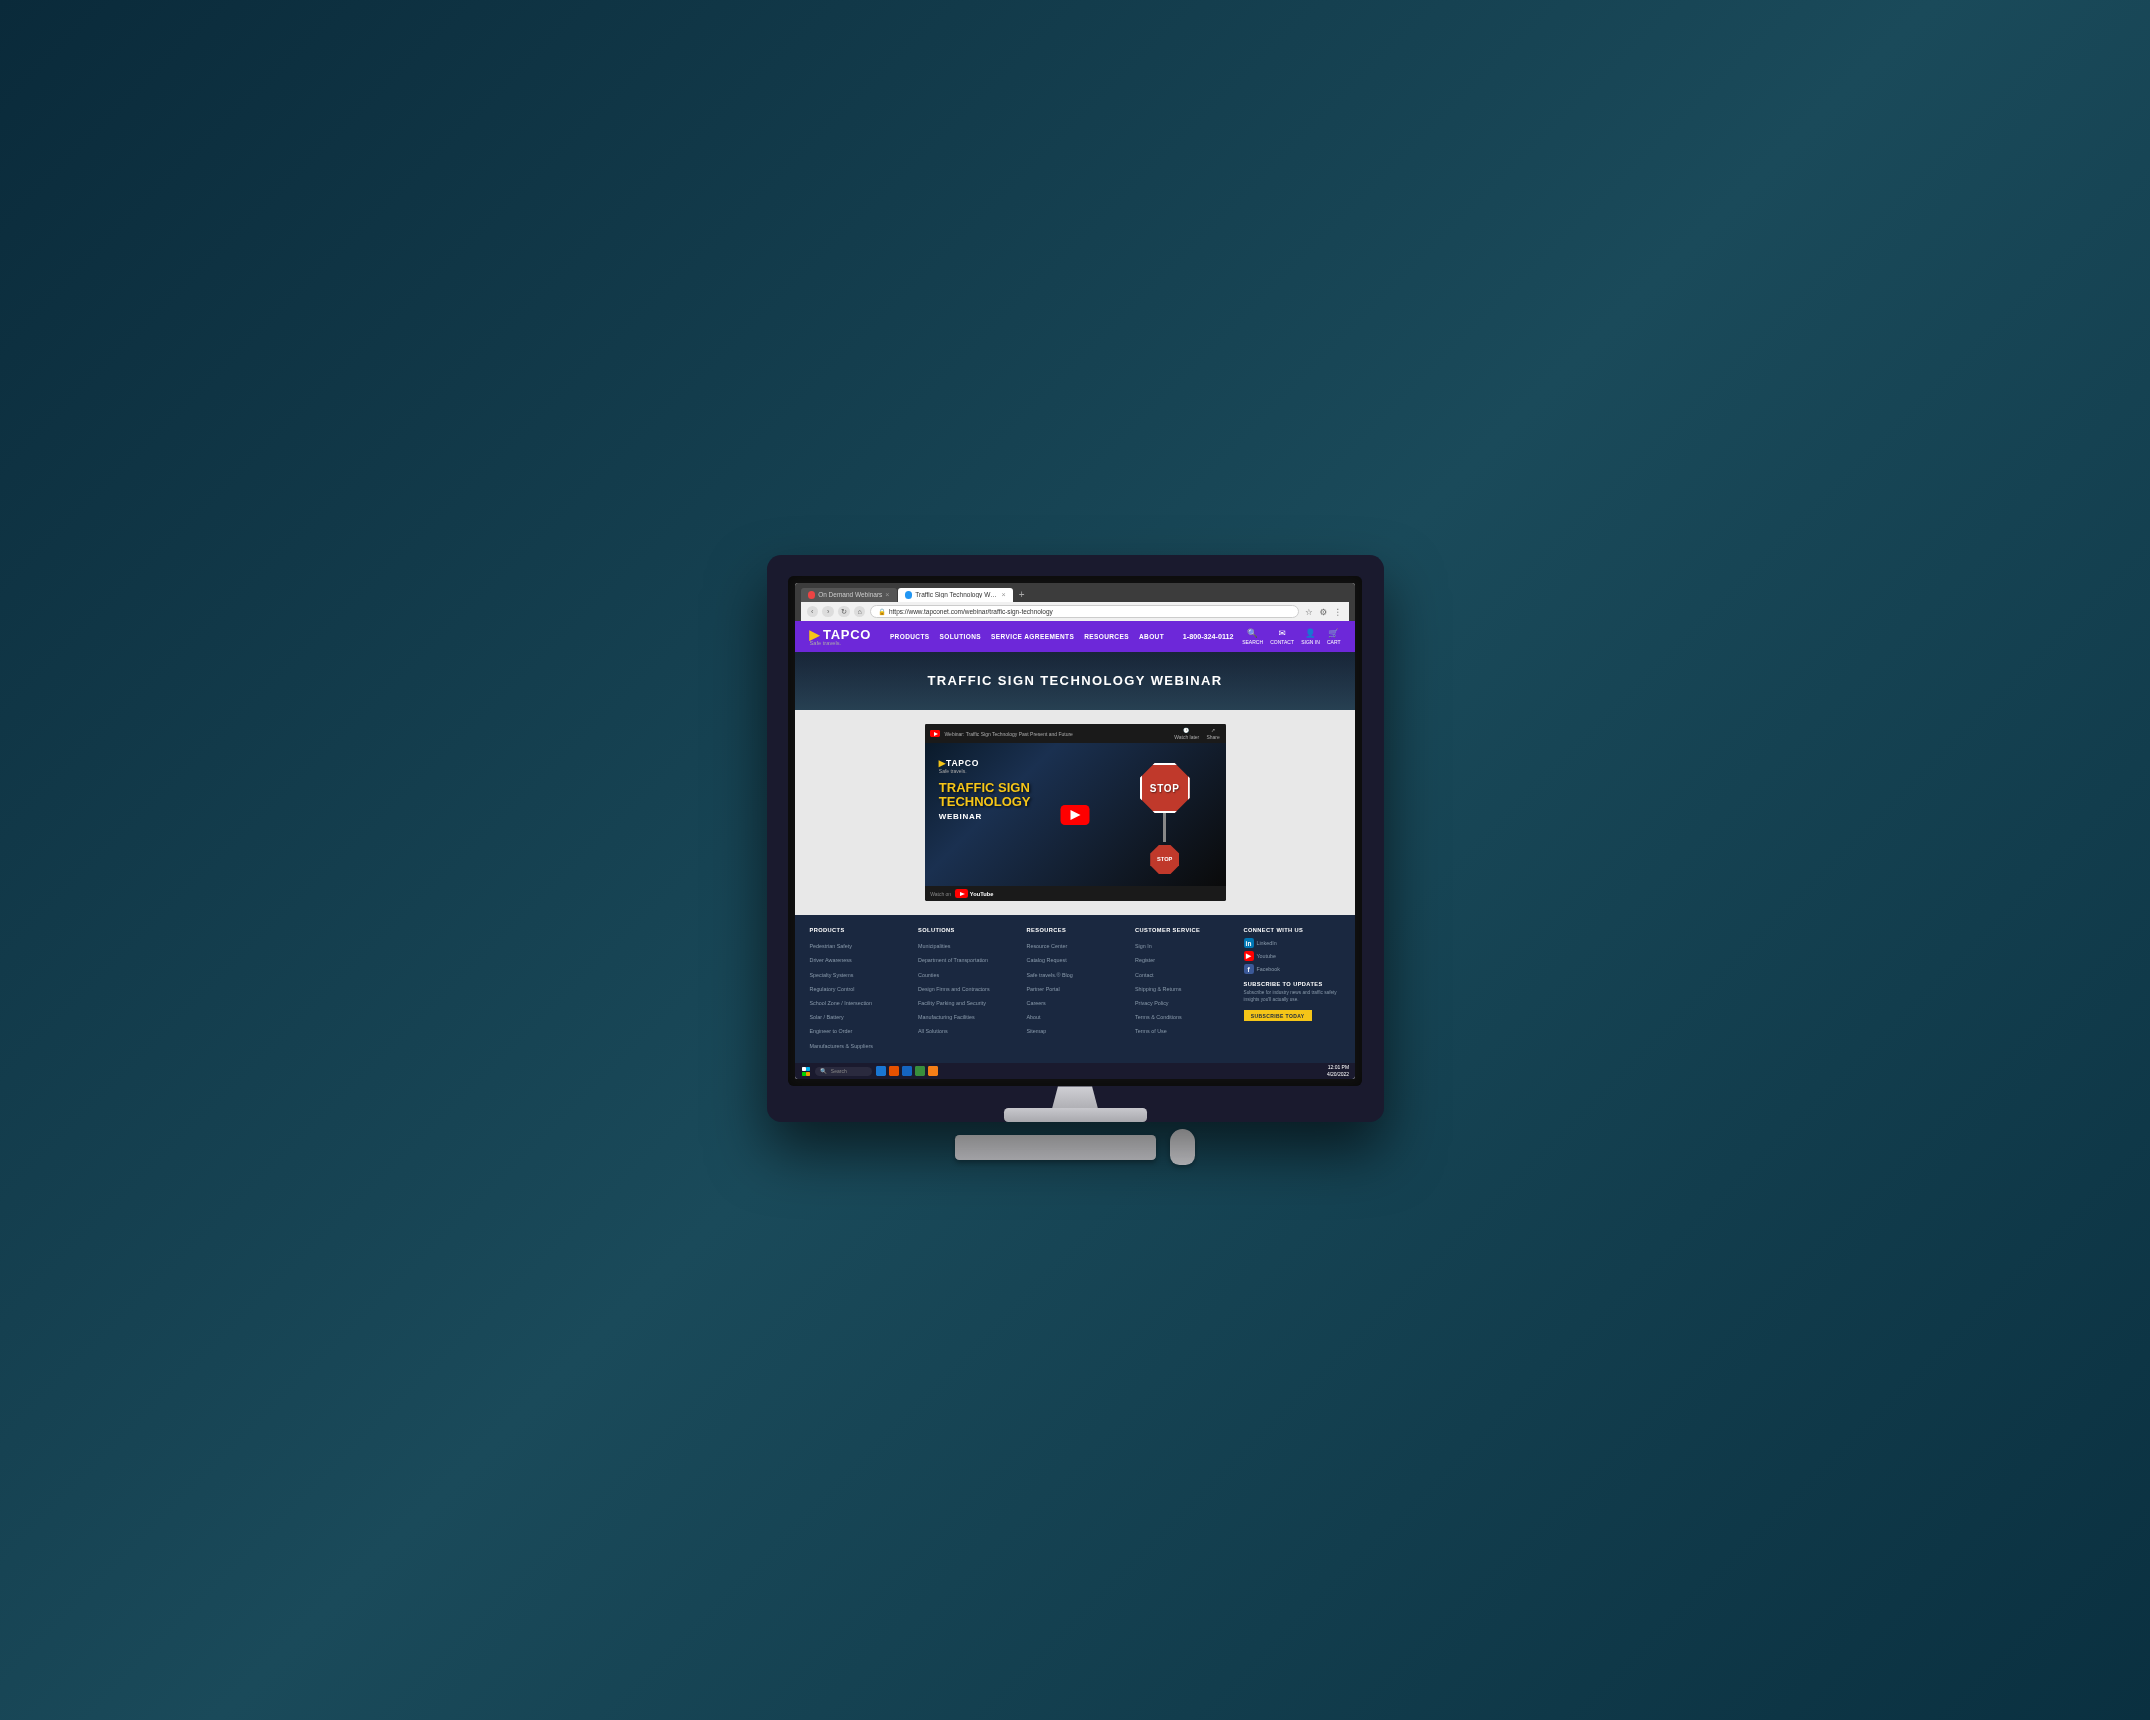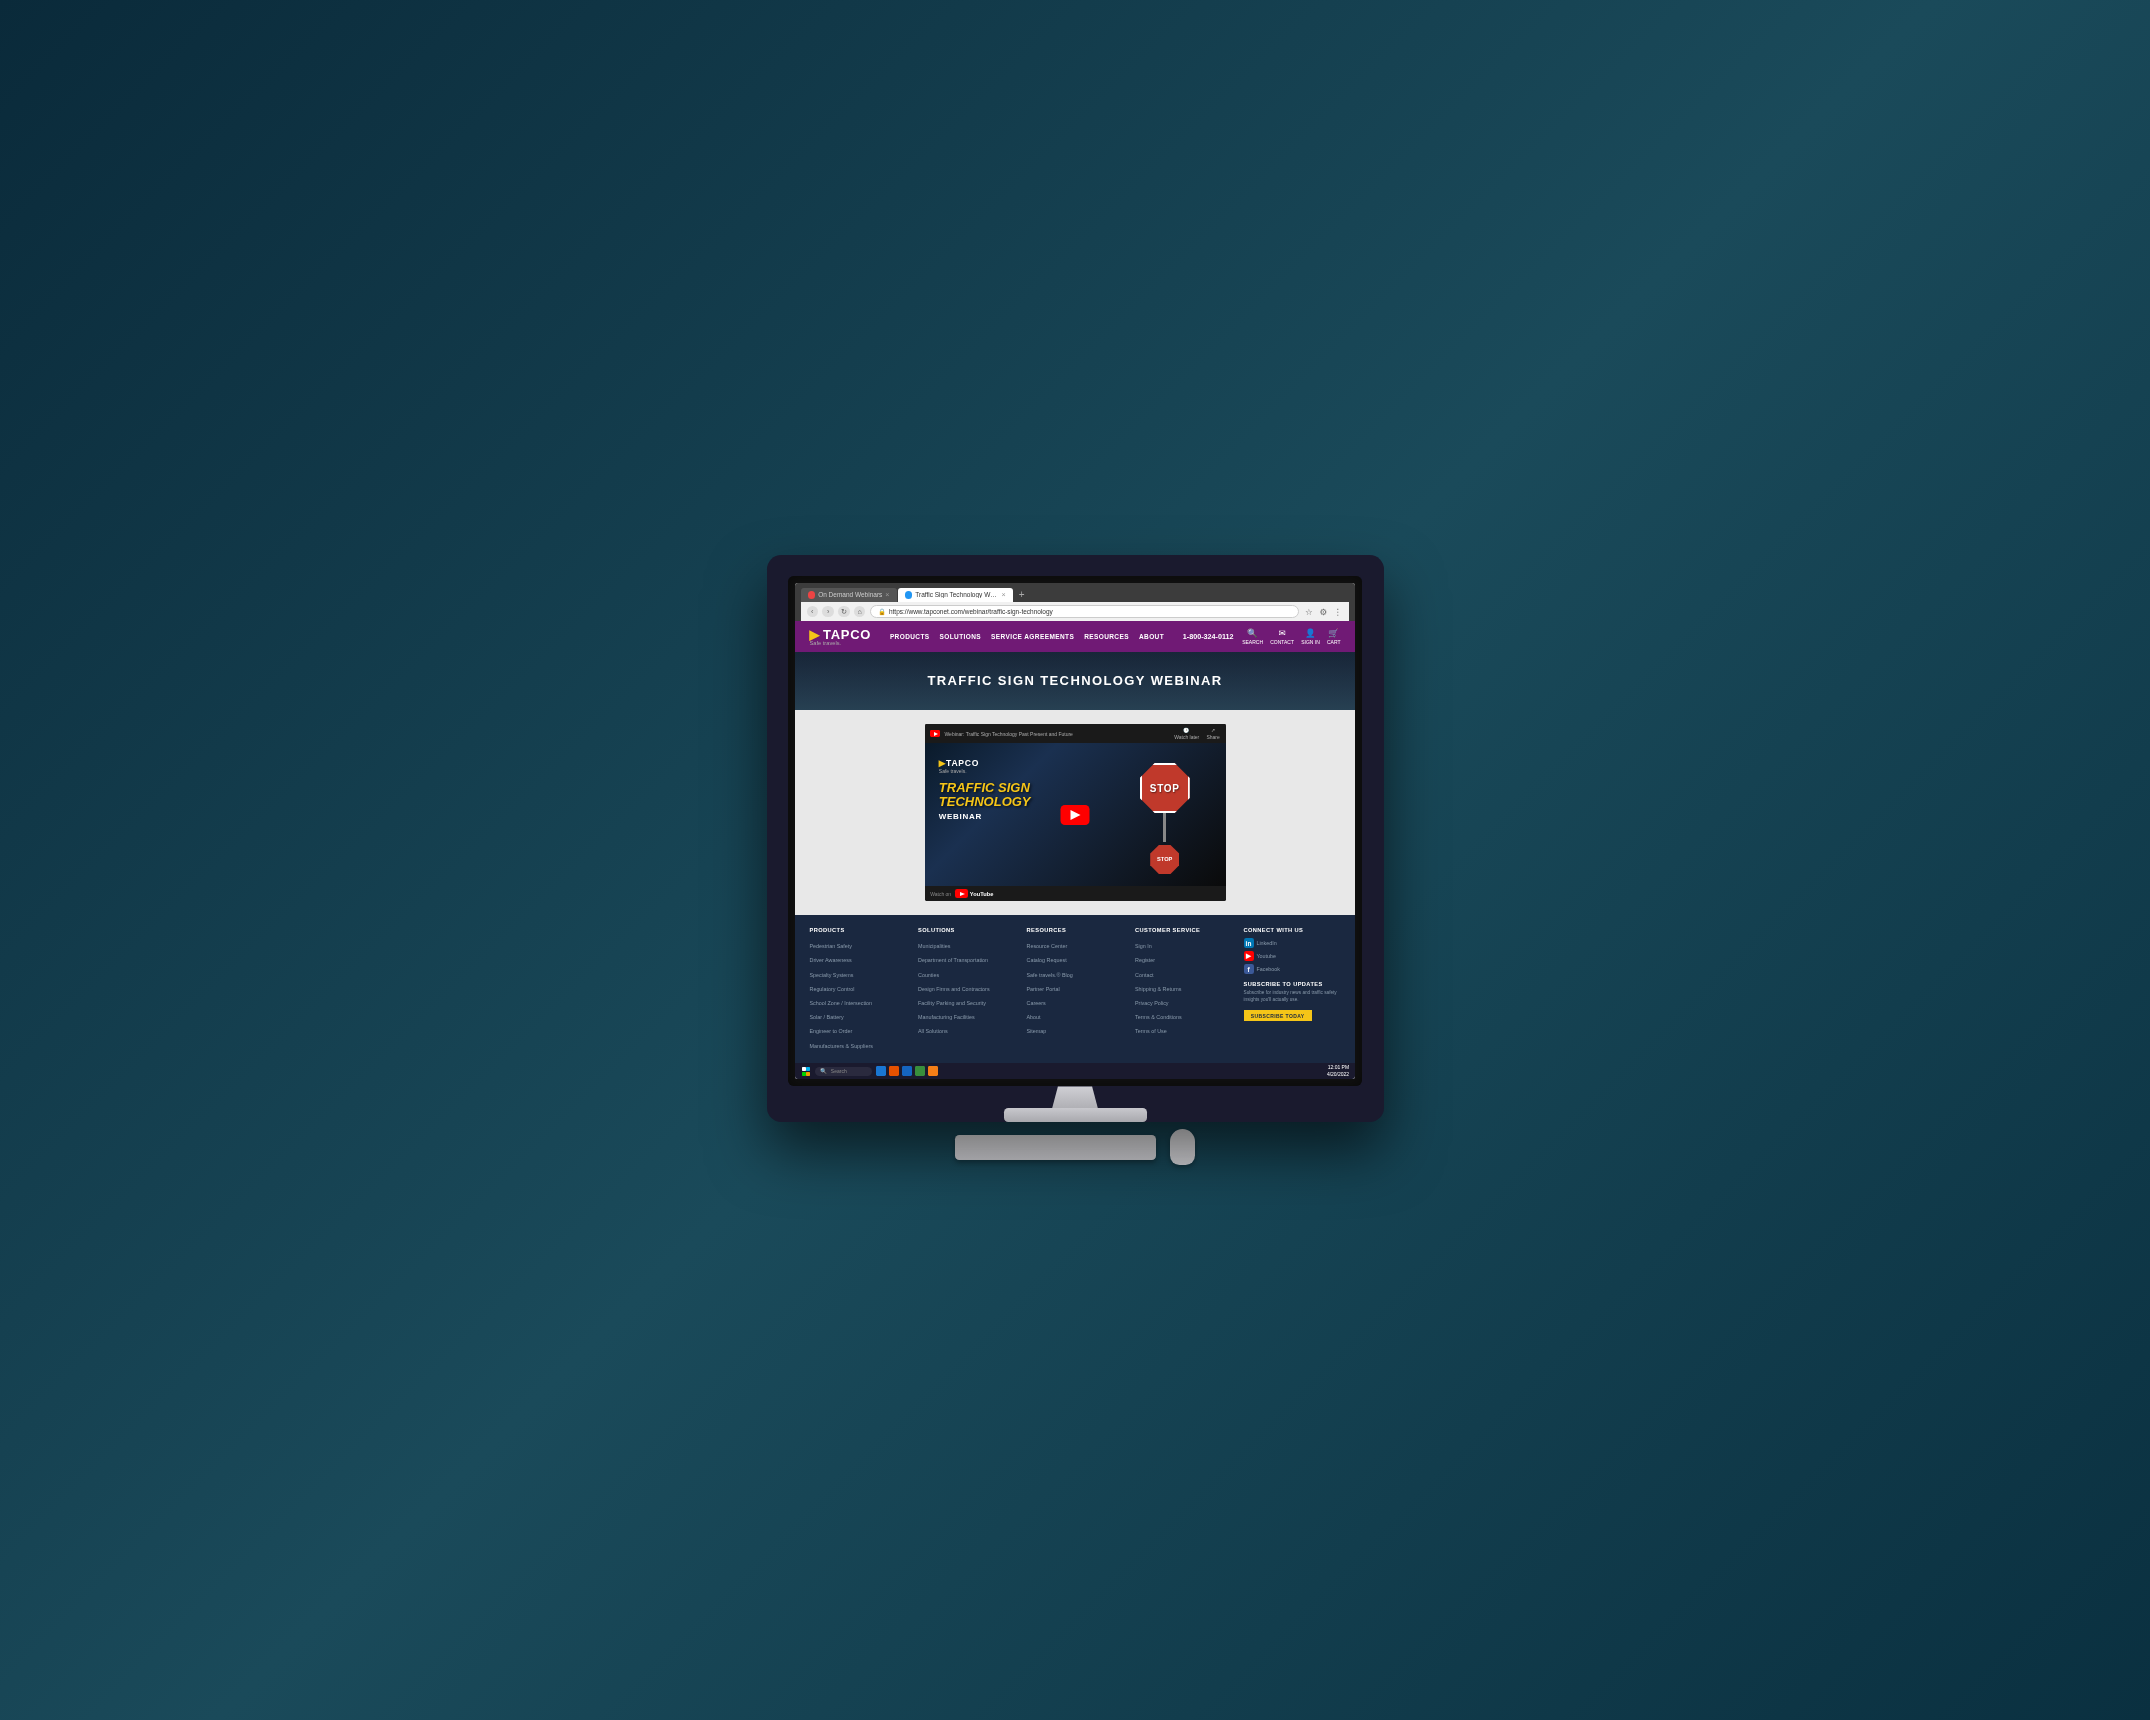--- a/index.html
+++ b/index.html
@@ -157,21 +157,21 @@
       cursor: pointer;
     }
 
     
     .website-content {
       background: #fff;
     }
 
     
     .site-header {
-      background: #701a75;
+      background: #6d28d9;
       padding: 5.7px 14.3px;
       display: flex;
       align-items: center;
       justify-content: space-between;
     }
 
     .logo-area {
       display: flex;
       flex-direction: column;
     }
@@ -376,21 +376,20 @@
     }
 
     .video-tapco-logo .logo-text {
       font-size: 10px;
     }
 
     .video-main-text {
       color: #f5c518;
       font-size: 13px;
       font-weight: 900;
-      font-style: italic;
       text-transform: uppercase;
       line-height: 1.1;
       text-shadow: 1.4px 1.4px 2.9px rgba(0,0,0,0.8);
     }
 
     .video-sub-text {
       color: #fff;
       font-size: 8px;
       font-weight: 700;
       text-transform: uppercase;

